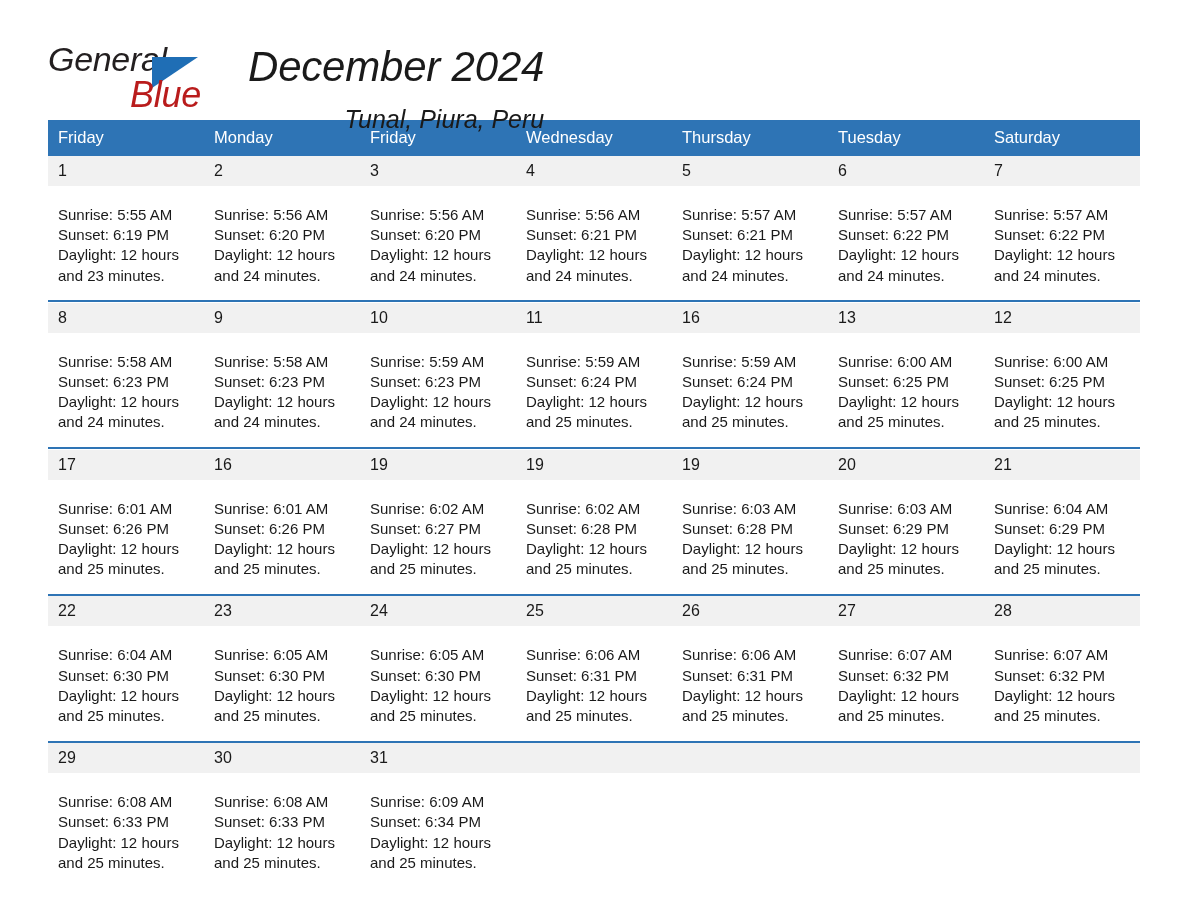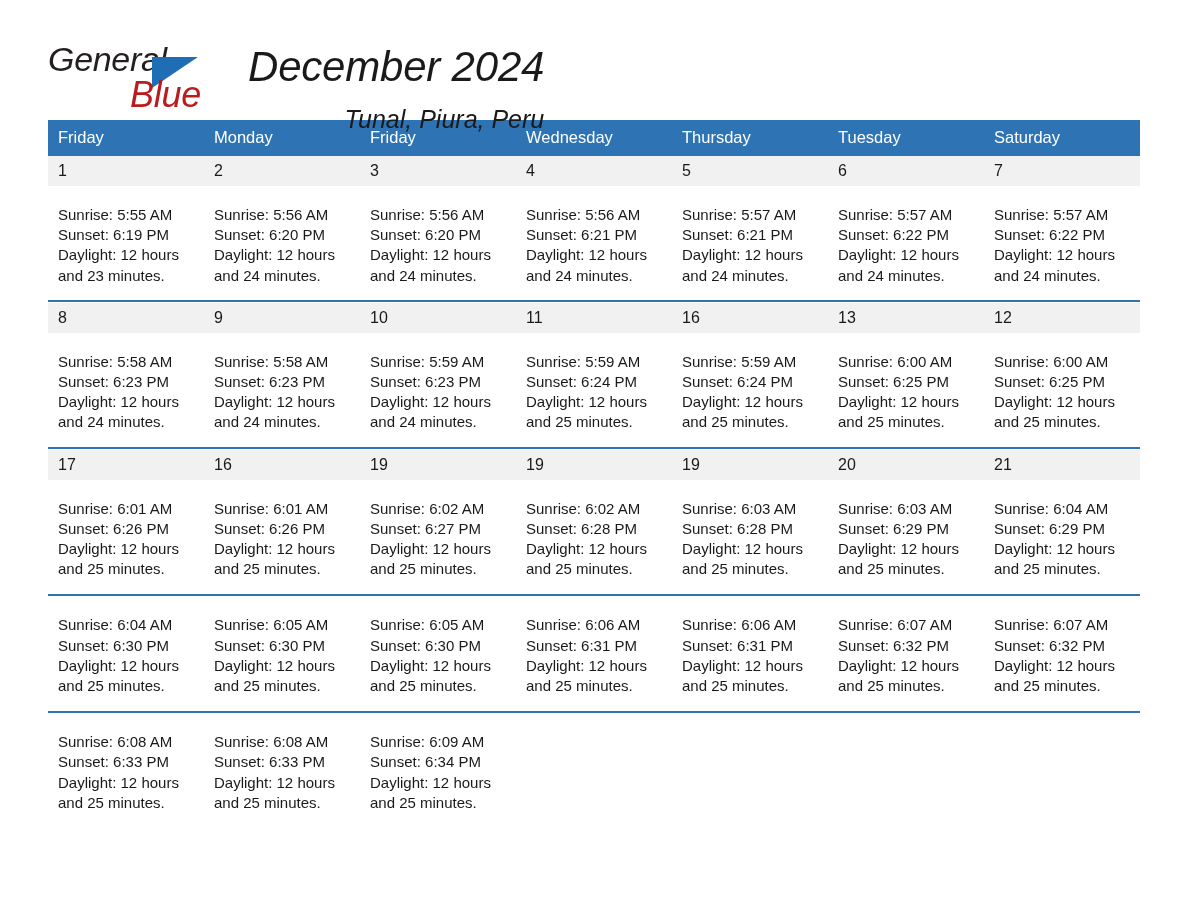--- a/index.html
+++ b/index.html
@@ -314,20 +314,29 @@
             <span class="line">Sunset: 6:29 PM</span>
             <span class="line">Daylight: 12 hours</span>
             <span class="line">and 25 minutes.</span>
           </td>
         </tr>
         <tr class="sep-row">
           <td colspan="7">
             <div class="rule"></div>
           </td>
         </tr>
+        <tr class="daynum-row">
+          <td>22</td>
+          <td>23</td>
+          <td>24</td>
+          <td>25</td>
+          <td>26</td>
+          <td>27</td>
+          <td>28</td>
+        </tr>
         <tr class="info-row">
           <td>
             <span class="line">Sunrise: 6:04 AM</span>
             <span class="line">Sunset: 6:30 PM</span>
             <span class="line">Daylight: 12 hours</span>
             <span class="line">and 25 minutes.</span>
           </td>
           <td>
             <span class="line">Sunrise: 6:05 AM</span>
             <span class="line">Sunset: 6:30 PM</span>
@@ -362,20 +371,29 @@
             <span class="line">Sunrise: 6:07 AM</span>
             <span class="line">Sunset: 6:32 PM</span>
             <span class="line">Daylight: 12 hours</span>
             <span class="line">and 25 minutes.</span>
           </td>
         </tr>
         <tr class="sep-row">
           <td colspan="7">
             <div class="rule"></div>
           </td>
+        </tr>
+        <tr class="daynum-row">
+          <td>29</td>
+          <td>30</td>
+          <td>31</td>
+          <td></td>
+          <td></td>
+          <td></td>
+          <td></td>
         </tr>
         <tr class="info-row">
           <td>
             <span class="line">Sunrise: 6:08 AM</span>
             <span class="line">Sunset: 6:33 PM</span>
             <span class="line">Daylight: 12 hours</span>
             <span class="line">and 25 minutes.</span>
           </td>
           <td>
             <span class="line">Sunrise: 6:08 AM</span>

